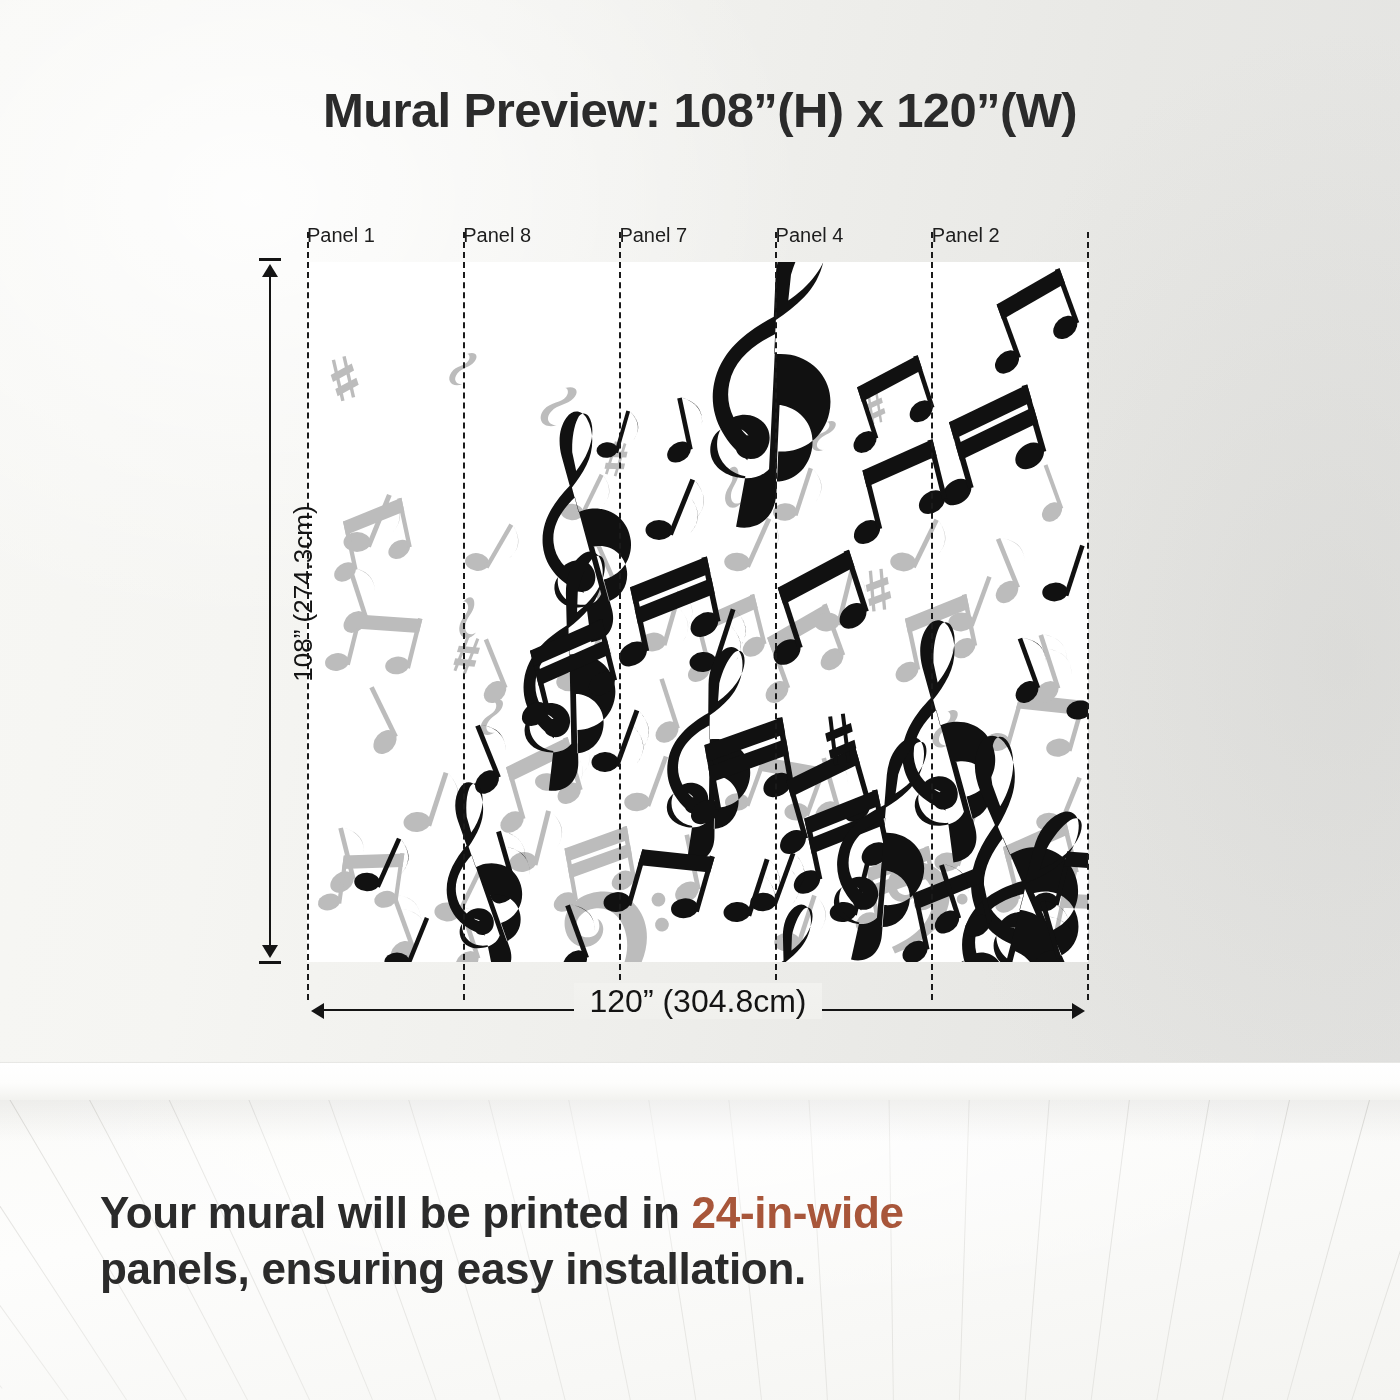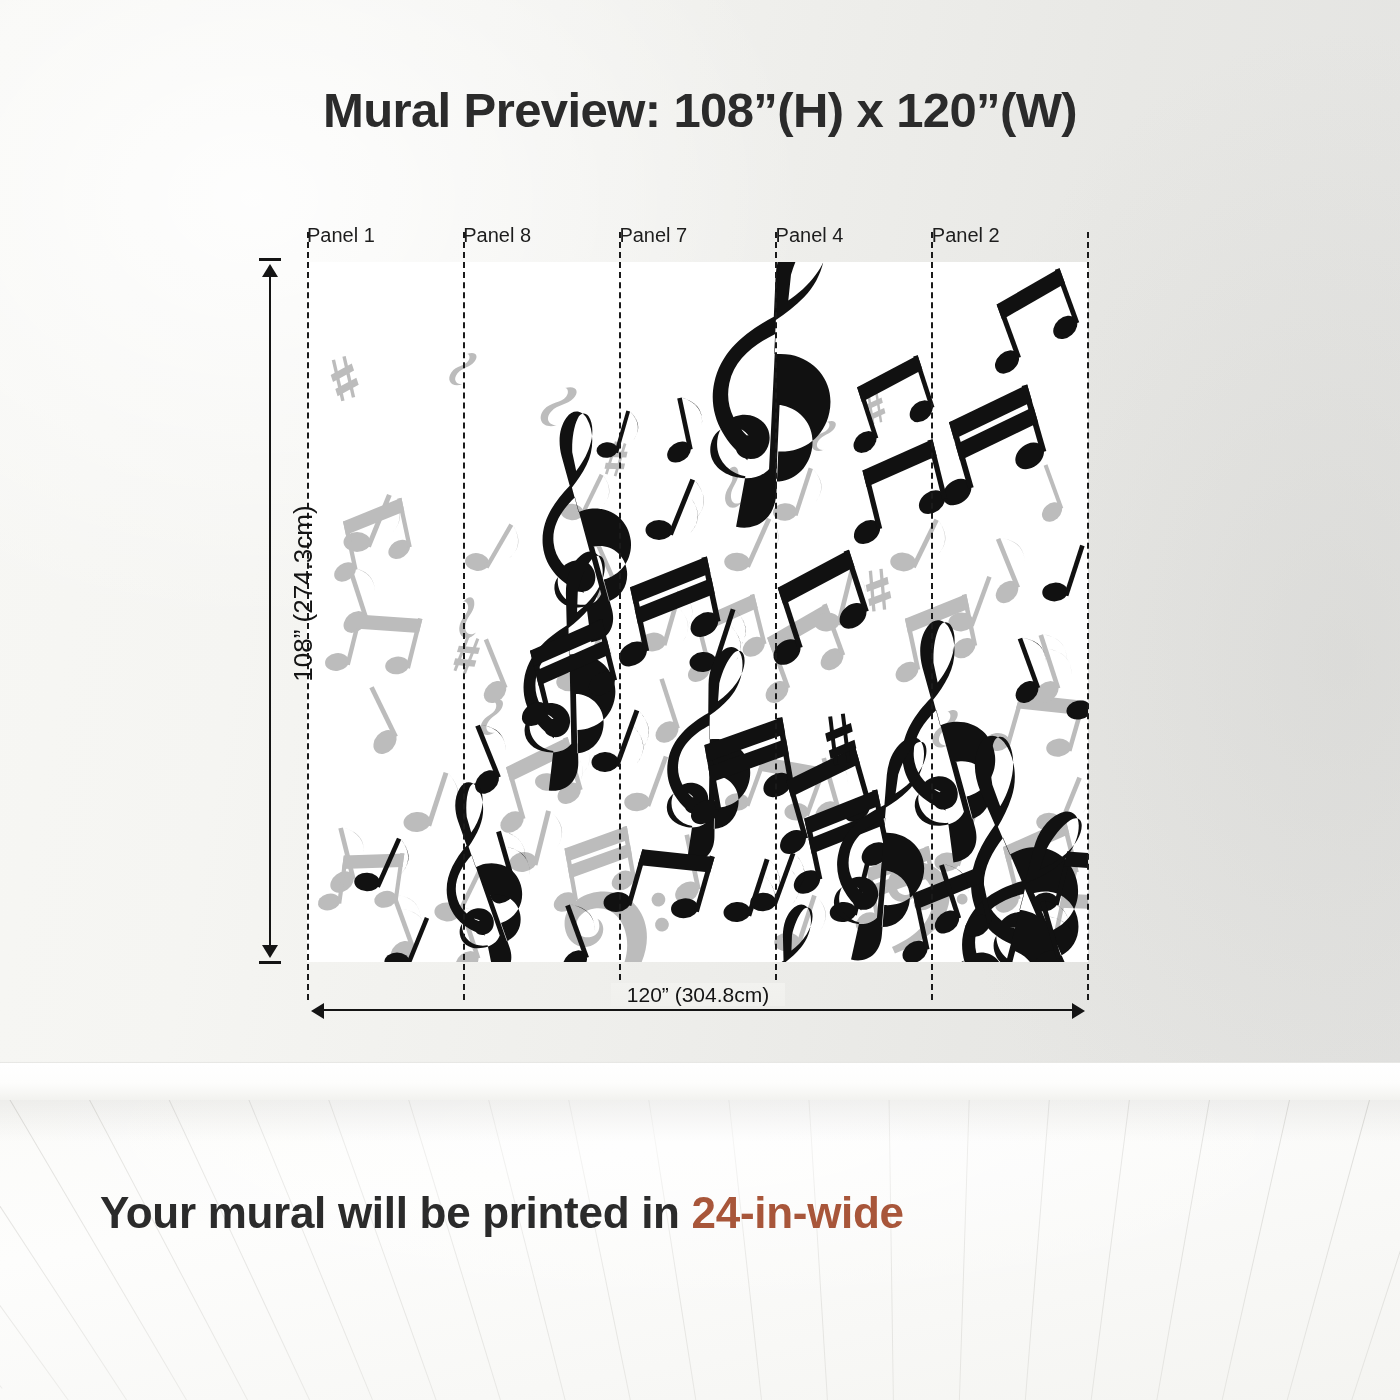--- a/index.html
+++ b/index.html
@@ -116,21 +116,21 @@
     position:absolute; left:10px; top:9px; width:758px; height:2.2px; background:#141414;
   }
   #dim-h .ar {
     position:absolute; top:2.5px; width:0; height:0;
     border-top:8px solid transparent; border-bottom:8px solid transparent;
   }
   #dim-h .ar.left  { left:2px;  border-right:13px solid #141414; }
   #dim-h .ar.right { right:2px; border-left:13px solid #141414; }
   #dim-h-label {
     position:absolute; left:0; top:-17px; width:778px; text-align:center;
-    font-size:21px; color:#141414; background:transparent;
+    font-size:32px; color:#141414; background:transparent;
   }
   #dim-h-label span {
     background:linear-gradient(180deg,#f2f2ef,#f0f0ed);
     padding:0 16px;
   }
 
   
   #caption {
     position:absolute; left:100px; top:1185px; width:1200px;
     text-align:left; line-height:1.28;
@@ -397,13 +397,14 @@
   <div class="shaft"></div>
   <div class="ar left"></div>
   <div class="ar right"></div>
   <div id="dim-h-label">
     <span>120” (304.8cm)</span>
   </div>
 </div>
 
 <div id="caption">
   <span>Your mural will be printed in </span><span class="accent">24-in-wide</span><br>
+  <span>panels, ensuring easy installation.</span>
 </div>
 
 </body></html>

